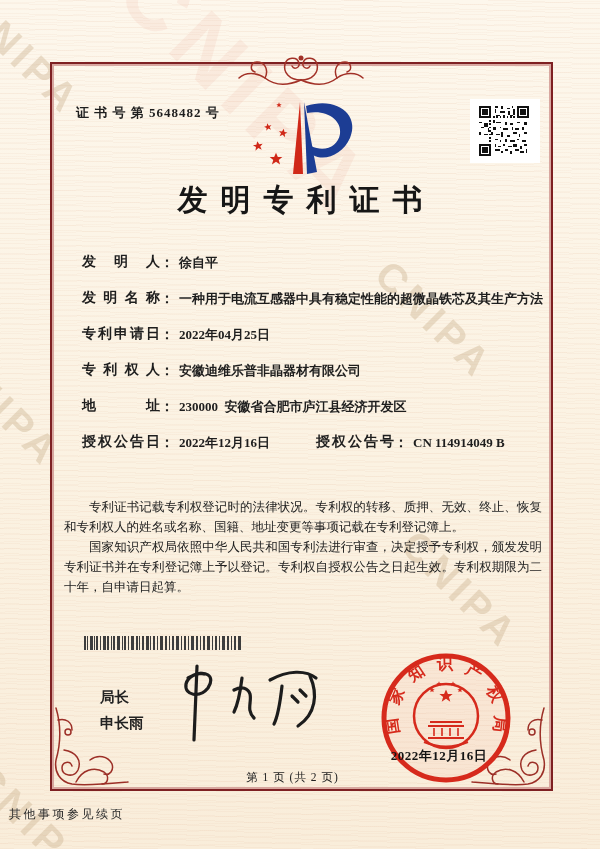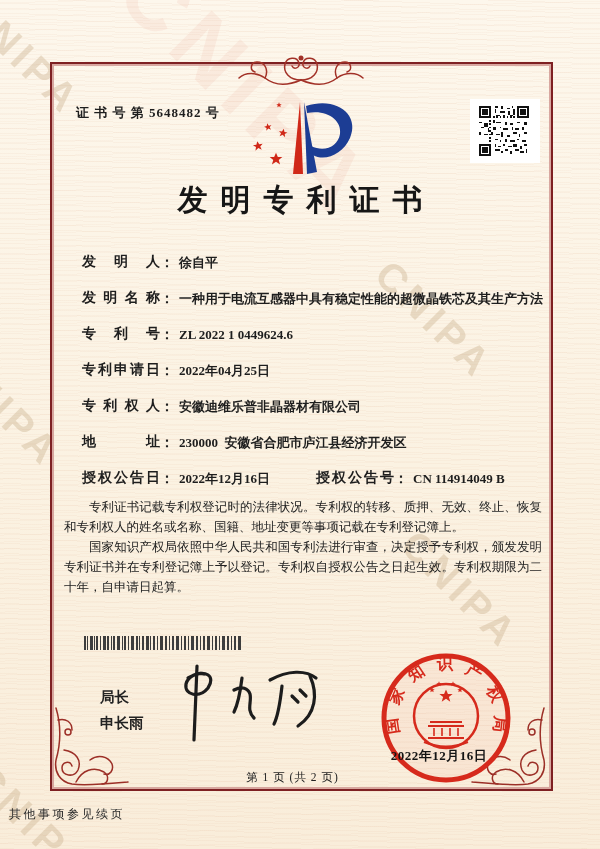--- a/index.html
+++ b/index.html
@@ -231,23 +231,20 @@
   <div class="title">发明专利证书</div>
 
   <div class="fields">
     <div class="row">
       <span class="lbl">发明人</span><span class="colon">：</span><span class="val">徐自平</span>
     </div>
     <div class="row">
       <span class="lbl">发明名称</span><span class="colon">：</span><span class="val">一种用于电流互感器中具有稳定性能的超微晶铁芯及其生产方法</span>
     </div>
     <div class="row">
-      <span class="lbl">专利号</span><span class="colon">：</span><span class="val">ZL 2022 1 0449624.6</span>
-    </div>
-    <div class="row">
       <span class="lbl">专利申请日</span><span class="colon">：</span><span class="val">2022年04月25日</span>
     </div>
     <div class="row">
       <span class="lbl">专利权人</span><span class="colon">：</span><span class="val">安徽迪维乐普非晶器材有限公司</span>
     </div>
     <div class="row">
       <span class="lbl">地址</span><span class="colon">：</span><span class="val">230000  安徽省合肥市庐江县经济开发区</span>
     </div>
     <div class="row">
       <span class="grp">

